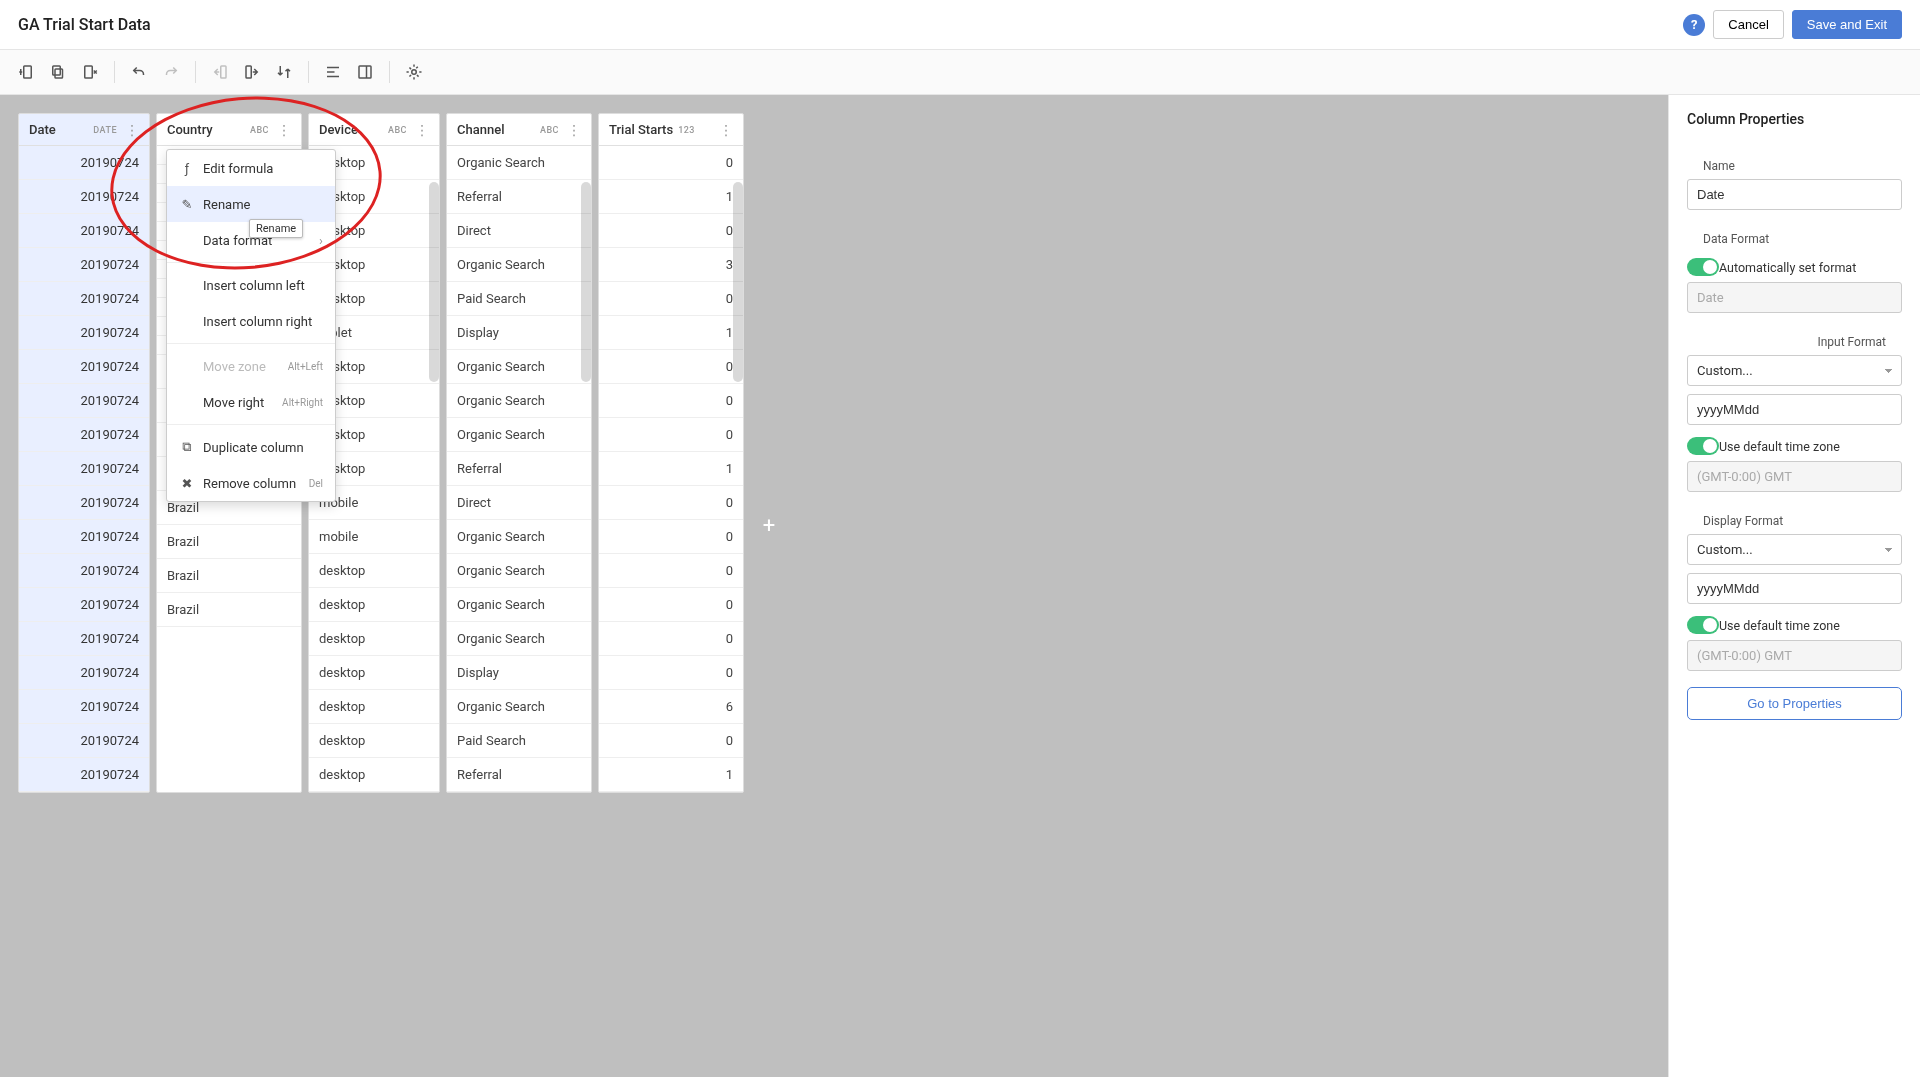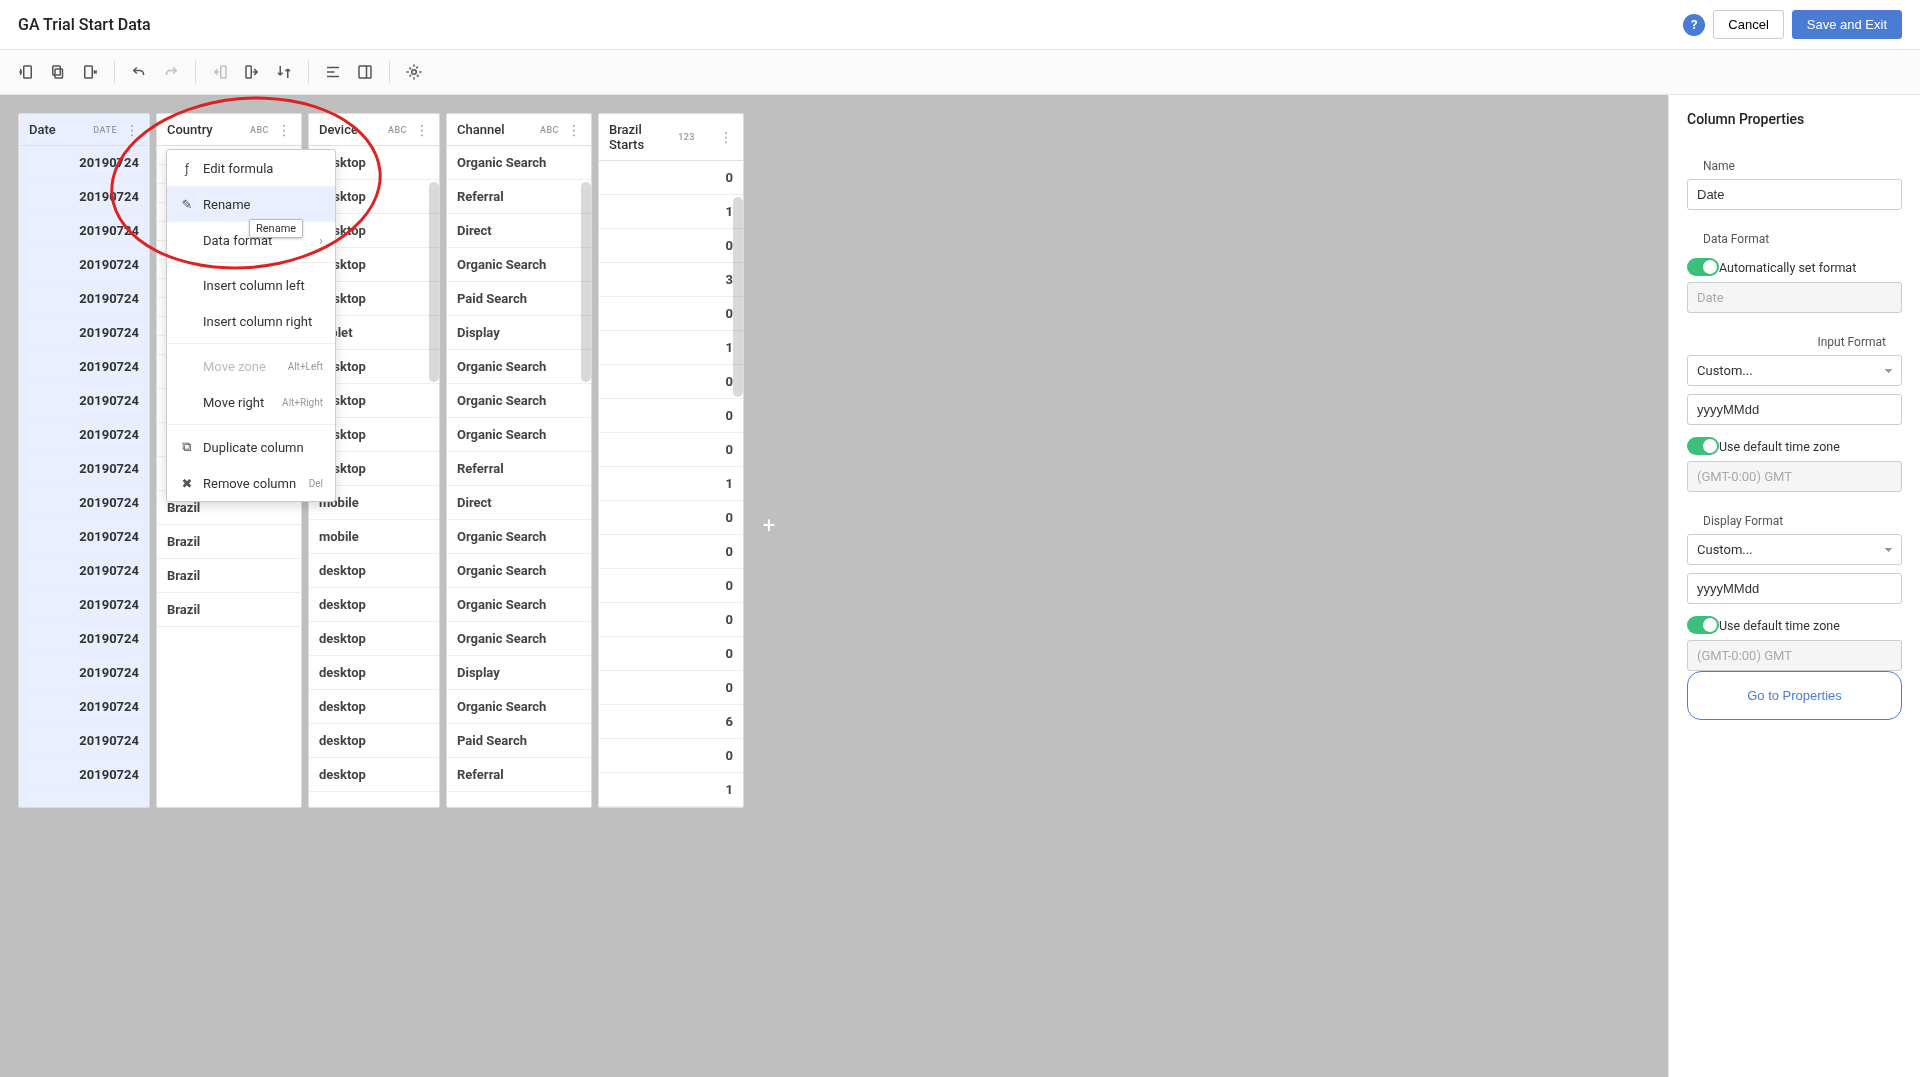--- a/index.html
+++ b/index.html
@@ -18,21 +18,21 @@
 .toolbar .tool svg { width:18px; height:18px; }
 
 .workspace { display:flex; height:calc(100vh - 92px); }
 .grid-area { flex:1; background:#bfbfbf; position:relative; padding:18px 0 0 18px; overflow:hidden; }
 .table-wrap { display:flex; gap:6px; position:relative; }
 .col { width:146px; background:#fff; border:1px solid #ddd; border-radius:2px; }
 .col.date { background:#e9efff; }
 .col .hdr { display:flex; align-items:center; justify-content:space-between; padding:8px 10px; border-bottom:1px solid #e0e0e0; font-weight:500; color:#333; position:relative; }
 .col .hdr .type-badge { font-size:9px; color:#999; letter-spacing:.5px; }
 .col .hdr .menu-dots { color:#999; cursor:pointer; font-size:14px; line-height:1; padding-left:4px; }
-.col .cells { max-height:700px; overflow:hidden; position:relative;font-weight:bold; }
+.col .cells { max-height:700px; overflow:hidden; position:relative; }
 .col .cell { padding:9px 10px; border-bottom:1px solid #eee; color:#444; white-space:nowrap; overflow:hidden; text-overflow:ellipsis; }
 .col.date .cell { text-align:right; color:#333; }
 .col.num .cell { text-align:right; }
 .scrollbar-v { position:absolute; right:0; top:36px; width:10px; height:200px; background:rgba(0,0,0,.15); border-radius:5px; }
 
 .add-col { width:38px; display:flex; align-items:flex-start; justify-content:center; padding-top:400px; color:#fff; font-size:22px; }
 
 .context-menu { position:absolute; left:148px; top:36px; width:170px; background:#fff; border:1px solid #ccc; border-radius:3px; box-shadow:0 4px 12px rgba(0,0,0,.15); z-index:20; }
 .context-menu .mi { display:flex; align-items:center; gap:8px; padding:10px 12px; font-size:13px; color:#333; cursor:pointer; position:relative; }
 .context-menu .mi.highlight { background:#e9efff; }
@@ -48,21 +48,21 @@
 .sidepanel { width:252px; background:#fff; border-left:1px solid #e5e5e5; padding:16px 18px; overflow-y:auto; }
 .sidepanel h2 { font-size:14px; font-weight:500; margin-bottom:32px; color:#222; }
 .sp-label { font-size:12px; color:#555; margin:14px 16px 6px; }
 .sp-input, .sp-select { width:100%; padding:7px 9px; border:1px solid #ccc; border-radius:3px; font-size:13px; color:#333; background:#fff; }
 .sp-select { appearance:none; background-image:linear-gradient(45deg,transparent 50%,#999 50%),linear-gradient(135deg,#999 50%,transparent 50%); background-position:right 12px center,right 8px center; background-size:4px 4px,4px 4px; background-repeat:no-repeat; padding-right:28px; }
 .sp-select.disabled, .sp-input.disabled { background:#f5f5f5; color:#aaa; }
 .toggle-row { display:flex; align-items:center; gap:0; margin:12px 0 6px; }
 .toggle { width:32px; height:18px; background:#3bbf7a; border-radius:9px; position:relative; cursor:pointer; }
 .toggle::after { content:""; position:absolute; right:2px; top:2px; width:14px; height:14px; background:#fff; border-radius:50%; }
 .toggle-row .tl { font-size:12.5px; color:#333; }
-.sp-btn { width:100%; padding:16px; border:1px solid #4a7cd6; color:#4a7cd6; background:#fff; border-radius:14px; cursor:pointer; font-size:13px; }
+.sp-btn { width:100%; padding:8px; border:1px solid #4a7cd6; color:#4a7cd6; background:#fff; border-radius:5px; margin-top:16px; cursor:pointer; font-size:13px; }
 </style>
 </head>
 <body>
 
 <div class="topbar">
   <div class="title">GA Trial Start Data</div>
   <div class="actions">
     <div class="help-icon">?</div>
     <button class="btn">Cancel</button>
     <button class="btn btn-primary">Save and Exit</button>
@@ -313,21 +313,21 @@
             <div class="cell">Organic Search</div>
             <div class="cell">Display</div>
             <div class="cell">Organic Search</div>
             <div class="cell">Paid Search</div>
             <div class="cell">Referral</div>
           </div>
       </div>
 
       <div class="col num">
         <div class="hdr">
-          <span>Brazil Starts</span>
+          <span>Trial Starts</span>
           <span style="display:flex;align-items:center;gap:20px;">
             <span class="type-badge">123</span>
             <span class="menu-dots">⋮</span>
           </span>
         </div>
         <div class="cells" id="cells-trials" style="position:relative;">
             <div class="scrollbar-v"></div>
             <div class="cell">0</div>
             <div class="cell">1</div>
             <div class="cell">0</div>

